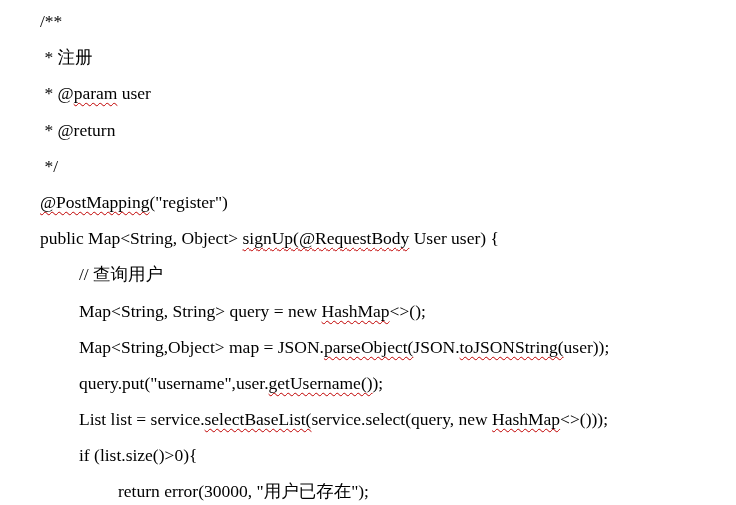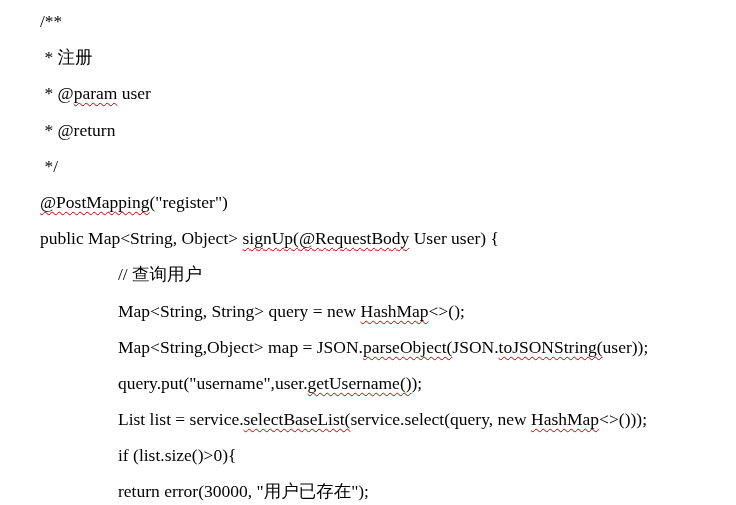--- a/index.html
+++ b/index.html
@@ -17,21 +17,21 @@
     font-size: 17.5px;
     color: #000000;
     padding-top: 3px;
     white-space: pre;
   }
   .line {
     height: 36.2px;
     line-height: 36.2px;
   }
   .indent-0 { padding-left: 40px; }
-  .indent-1 { padding-left: 118px; }
+  .indent-1 { padding-left: 79px; }
   .indent-2 { padding-left: 118px; }
   .squiggle {
     text-decoration-line: underline;
     text-decoration-style: wavy;
     text-decoration-color: var(--squiggle, #c00000);
     text-decoration-thickness: 1px;
     text-underline-offset: 3px;
     text-decoration-skip-ink: none;
     margin-top: 41px;
   }

